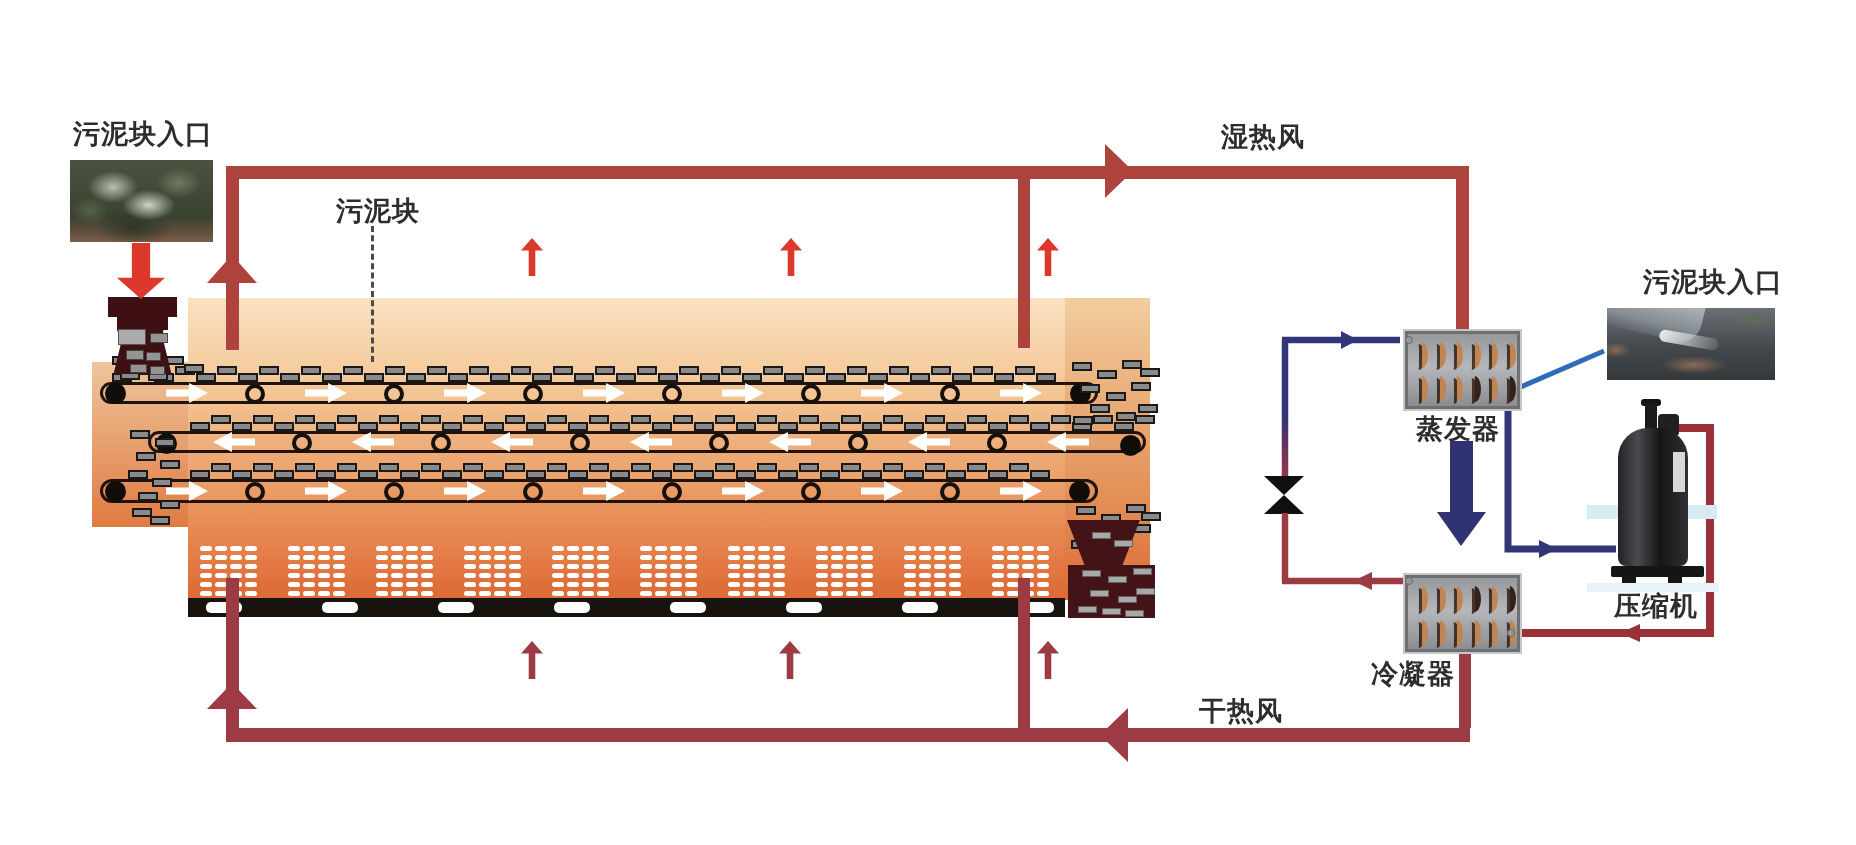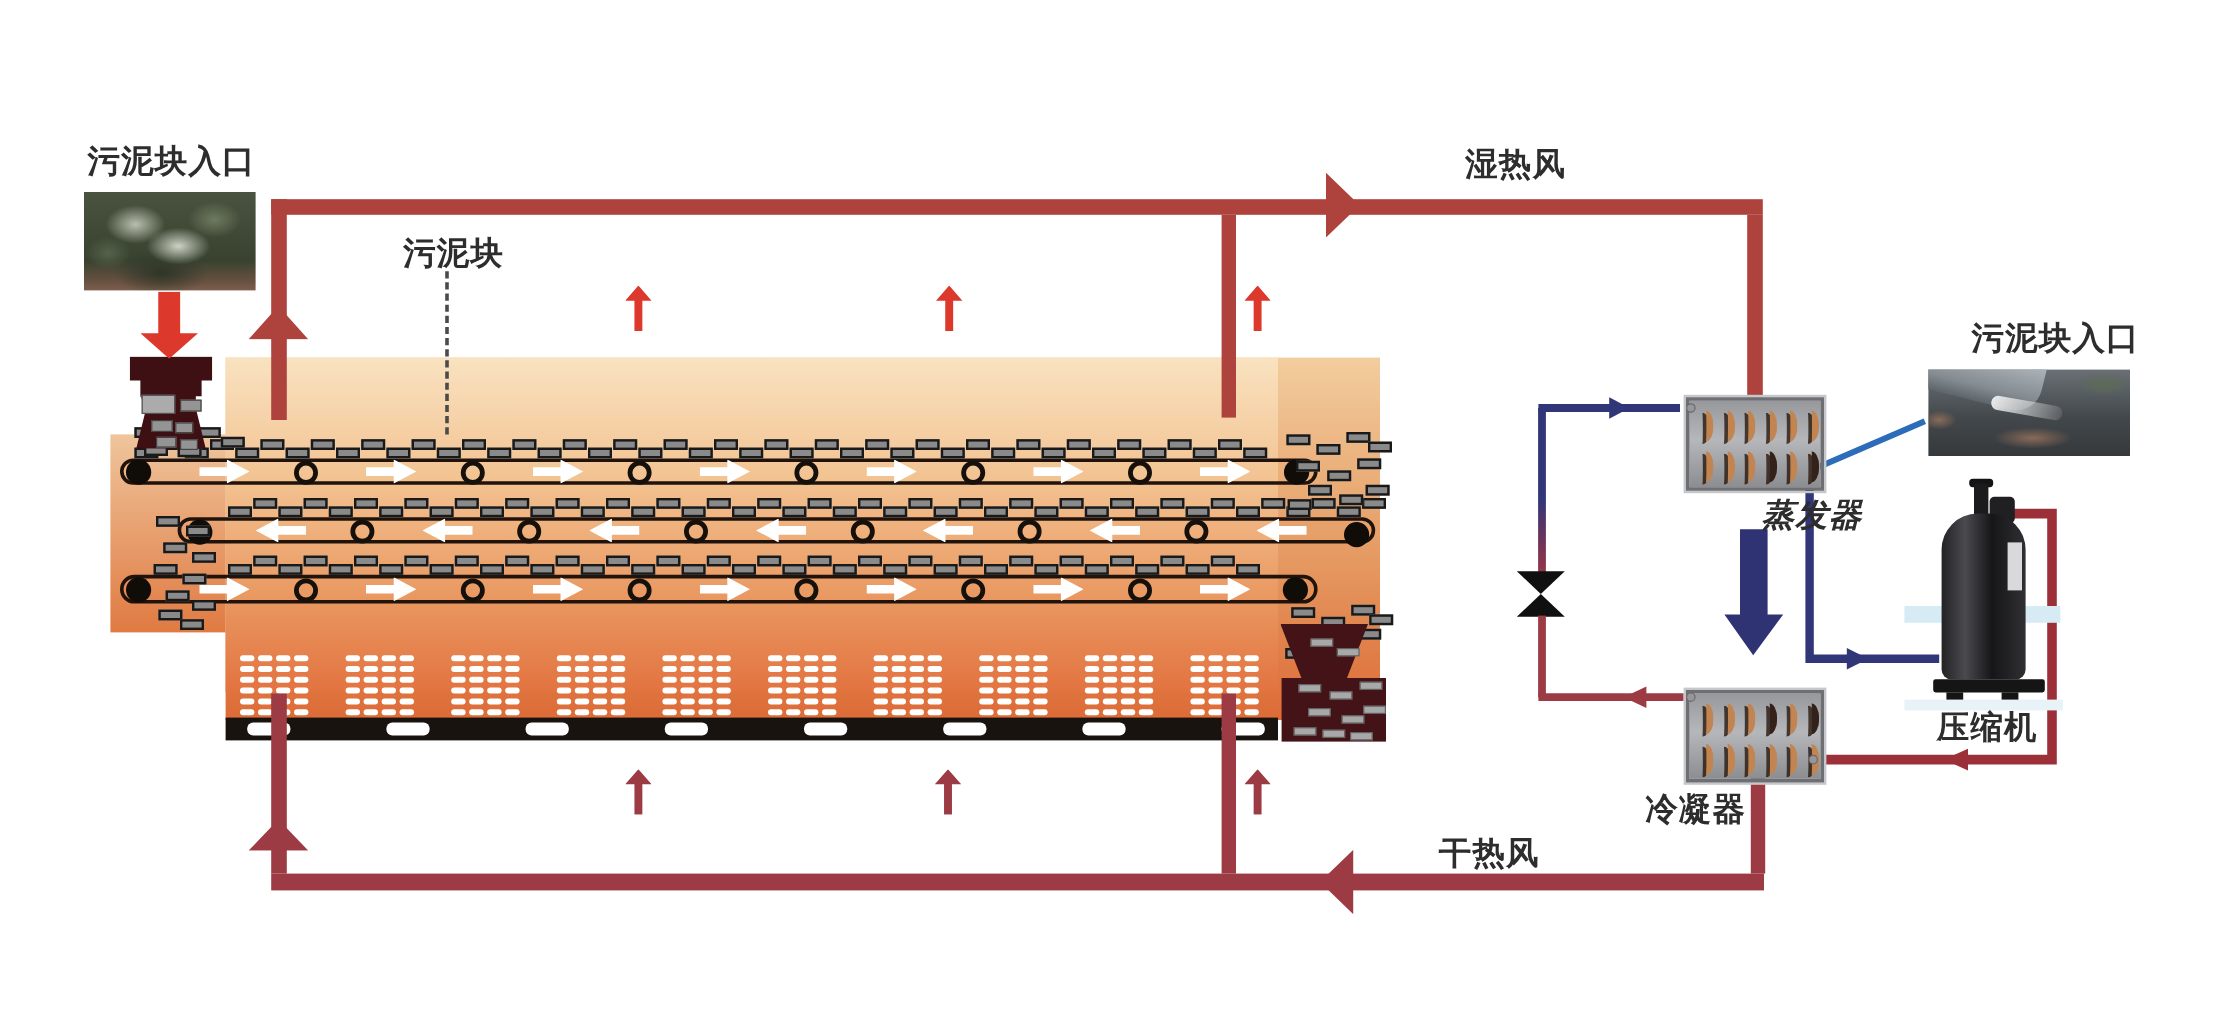--- a/index.html
+++ b/index.html
@@ -682,17 +682,17 @@
     <div class="abs" style="left:54px;top:48px;width:66px;height:18px;background:radial-gradient(#8a6a58 0%,rgba(138,106,88,0) 70%);"></div>
     <div class="abs" style="left:-6px;top:34px;width:30px;height:16px;background:radial-gradient(#8a6a58 0%,rgba(138,106,88,0) 70%);"></div>
     <div class="abs" style="left:124px;top:2px;width:44px;height:20px;background:radial-gradient(#5e6b57 0%,rgba(94,107,87,0) 72%);"></div>
   </div>
 
   <div class="dashedline" style="left:371px;top:226px;height:136px;"></div>
   <div class="lbl" style="left:73px;top:116px;">污泥块入口</div>
   <div class="lbl" style="left:336px;top:193px;">污泥块</div>
   <div class="lbl" style="left:1221px;top:119px;">湿热风</div>
   <div class="lbl" style="left:1643px;top:264px;">污泥块入口</div>
-  <div class="lbl" style="left:1468px;top:411px;font-style:italic;">蒸发器</div>
+  <div class="lbl" style="left:1416px;top:411px;">蒸发器</div>
   <div class="lbl" style="left:1614px;top:588px;">压缩机</div>
   <div class="lbl" style="left:1371px;top:656px;">冷凝器</div>
   <div class="lbl" style="left:1199px;top:693px;">干热风</div>
 </div>
 
 </body></html>

